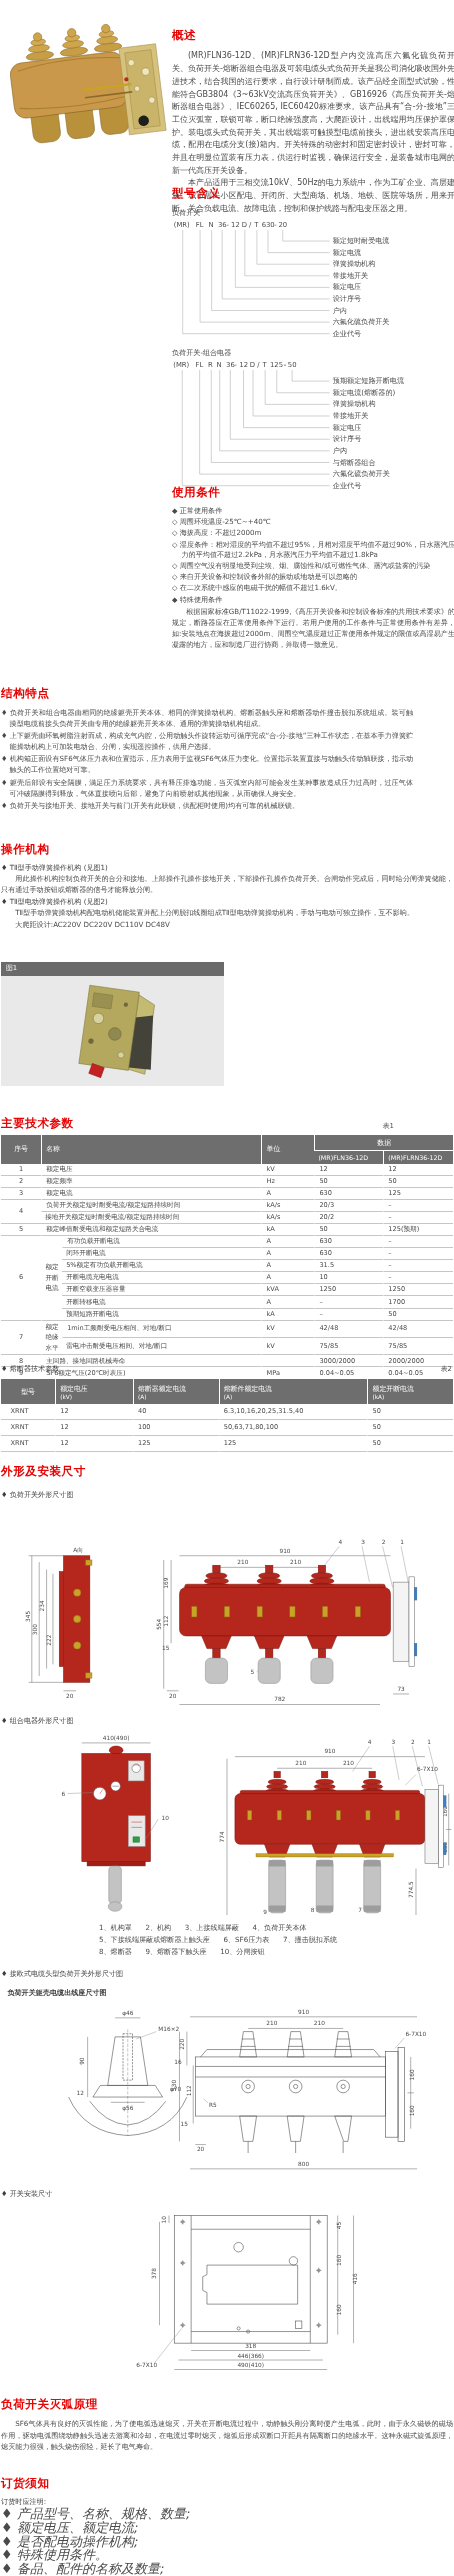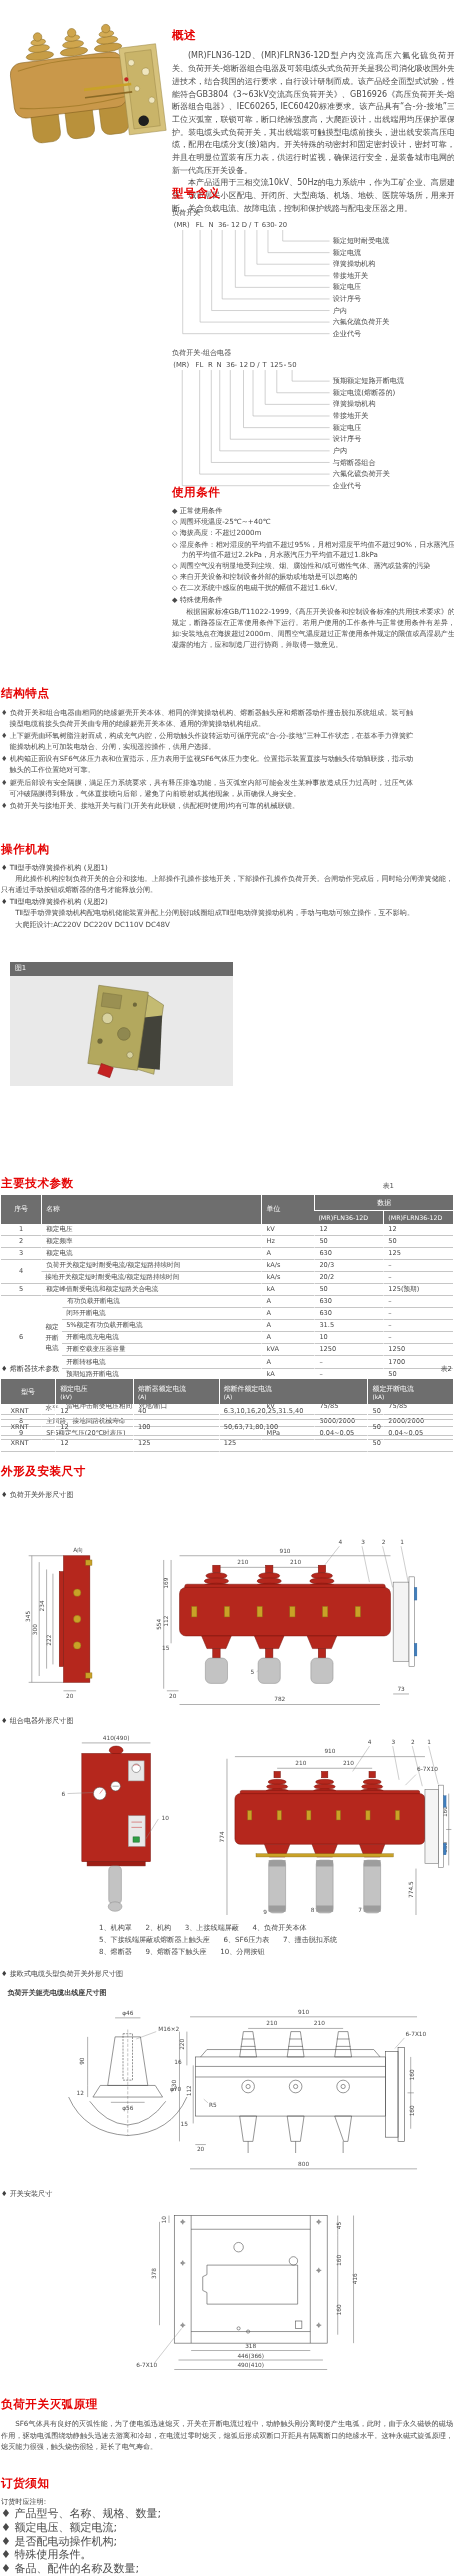--- a/index.html
+++ b/index.html
@@ -33,21 +33,21 @@
   th { background: #6e6e6e; color: #fff; font-weight: normal; text-align: left; font-size: 6.9px; padding: 2.6px 4.2px; border-left: 1.6px solid #fff; }
   th:first-child { border-left: none; }
   td { border-bottom: 0.5px solid #c6c6c6; border-left: 1.6px solid #fff; font-size: 6.6px; padding: 1.1px 4.2px; line-height: 1.35; }
   td:first-child { border-left: none; }
   .tech td { height: 11px; }
   .tech .c-no { text-align: center; }
   .tech .grp { text-align: center; padding: 1.1px 2.1px; line-height: 1.6; }
   .fig-head { height: 13.7px; background: #6a6a6a; color: #fff; font-size: 6.9px; line-height: 13.7px; padding-left: 4.8px; }
   .fig-body { height: 110px; background: #e9e9e9; display: flex; align-items: center; justify-content: center; }
   .legend-line { font-size: 7.1px; line-height: 12px; color: #4a4a4a; white-space: pre; }
-  .ord-item { font-size: 11px; line-height: 13.7px; }
+  .ord-item { font-size: 13px; line-height: 13.7px; font-style: italic; }
 </style>
 </head>
 <body>
 
 <div class="abs" style="left:4.2px; top:5.3px; width:165px; height:149px;">
   <svg width="165" height="149" viewBox="0 0 312 282">
     <g transform="rotate(-7 155 150)">
       <rect x="44" y="180" width="52" height="70" rx="16" fill="#b9913b" stroke="#8a6a25"></rect>
       <rect x="109" y="180" width="52" height="70" rx="16" fill="#b9913b" stroke="#8a6a25"></rect>
       <rect x="174" y="180" width="52" height="70" rx="16" fill="#b9913b" stroke="#8a6a25"></rect>
@@ -199,21 +199,21 @@
 
 <div class="abs" style="left:1.1px; top:842px; width:452px;">
   <div class="red-title">操作机构</div>
   <div class="sub-head" style="margin-top:6.3px;">♦ TⅡ型手动弹簧操作机构 (见图1)</div>
   <div class="para">用此操作机构控制负荷开关的合分和接地。上部操作孔操作接地开关，下部操作孔操作负荷开关。合闸动作完成后，同时给分闸弹簧储能，只有通过手动按钮或熔断器的信号才能释放分闸。</div>
   <div class="sub-head" style="margin-top:1.6px;">♦ TⅡ型电动弹簧操作机构 (见图2)</div>
   <div class="para">TⅡ型手动弹簧操动机构配电动机储能装置并配上分闸脱扣线圈组成TⅡ型电动弹簧操动机构，手动与电动可独立操作，互不影响。</div>
   <div class="para" style="margin-top:1.1px;">大爬距设计:AC220V DC220V DC110V DC48V</div>
 </div>
 
-<div class="abs" style="left:1.1px; top:962px; width:374px; display:flex; gap:6.3px;padding-left:9px;">
+<div class="abs" style="left:1.1px; top:962px; width:374px; display:flex; gap:6.3px;">
   <div style="width:223px;">
     <div class="fig-head">图1</div>
     <div class="fig-body">
       <svg width="158" height="100" viewBox="0 0 300 190">
         <g transform="translate(150,90) rotate(8)">
           <polygon points="40,-70 72,-55 72,78 40,73" fill="#c4bb72" stroke="#7d7440"></polygon>
           <polygon points="15,-20 72,-35 82,68 30,70" fill="#43433a"></polygon>
           <rect x="-55" y="-75" width="95" height="150" fill="#b3a85e" stroke="#7d7440"></rect>
           <rect x="-45" y="-62" width="36" height="26" fill="#9a9052" stroke="#7d7440"></rect>
           <circle cx="-30" cy="-15" r="10" fill="#d8d2a0" stroke="#7d7440"></circle>
@@ -221,21 +221,21 @@
           <circle cx="-38" cy="30" r="5" fill="#6f683a"></circle>
           <circle cx="18" cy="-48" r="4" fill="#6f683a"></circle>
           <circle cx="22" cy="48" r="6" fill="#d8d2a0" stroke="#7d7440"></circle>
           <rect x="-14" y="76" width="24" height="20" fill="#c42222" stroke="#8d1414" transform="rotate(12)"></rect>
         </g>
       </svg>
     </div>
   </div>
 </div>
 
-<div class="abs" style="left:1.1px; top:1176px; width:394px;">
+<div class="abs" style="left:1.1px; top:1116px; width:394px;">
   <div style="position:relative;">
     <div class="red-title">主要技术参数</div>
     <div style="position:absolute; right:1.1px; bottom:0; font-size:6.9px;">表1</div>
   </div>
   <table class="tech" style="margin-top:4.2px;">
     <colgroup>
         <col style="width:40px">
         <col style="width:21px">
         <col style="width:200px">
         <col style="width:53px">

